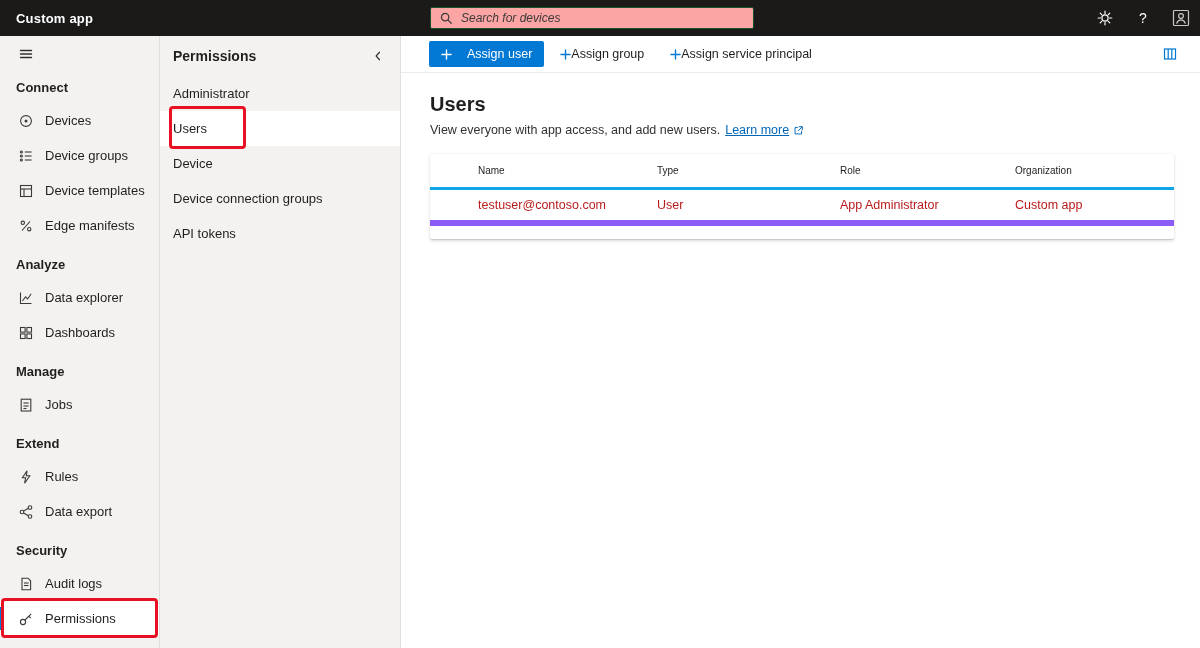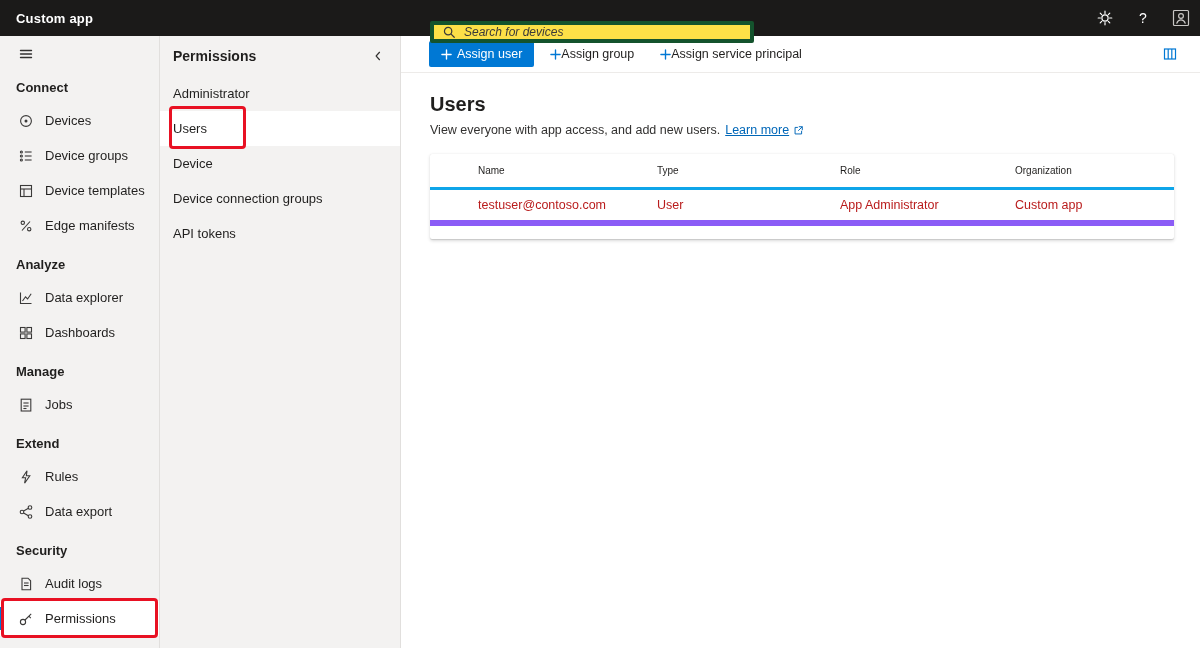--- a/index.html
+++ b/index.html
@@ -3,21 +3,21 @@
 <meta charset="utf-8">
 <style>
   * { box-sizing: border-box; }
   html,body { margin:0; padding:0; }
   body { font-family:"Liberation Sans","DejaVu Sans",sans-serif; color:#201f1e; background:#fff; }
   .page { position:relative; width:1200px; height:648px; overflow:hidden; background:#fff; }
 
   
   .topbar { position:absolute; top:0; left:0; right:0; height:36px; background:#1b1a19; color:#fff; display:flex; align-items:center; z-index:5; }
   .app-title { padding:0 16px; font-size:13px; font-weight:700; letter-spacing:.2px; }
-  .searchbox { position:absolute; left:430px; top:21px; width:324px; height:22px; background:#fde047; border:4px solid #14532d; border-radius:2px; display:flex; align-items:center; padding:0 8px; gap:6px; }
+  .searchbox { position:absolute; left:430px; top:7px; width:324px; height:22px; background:#fca5a5; border:1px solid #14532d; border-radius:2px; display:flex; align-items:center; padding:0 8px; gap:6px; }
   .searchbox svg { flex:none; }
   .searchbox input { flex:1; border:0; background:transparent; font-size:12px; color:#201f1e; outline:none; font-family:inherit; font-style:italic; }
   .searchbox input::placeholder { color:#3b3a39; opacity:1; }
   .topbar-right { margin-left:auto; display:flex; align-items:center; height:100%; }
   .tb-btn { width:38px; height:36px; background:transparent; border:0; color:#fff; font-size:14px; display:flex; align-items:center; justify-content:center; cursor:pointer; font-family:inherit; }
 
   
   .sidebar { position:absolute; top:36px; left:0; width:160px; bottom:0; background:#f3f2f1; border-right:1px solid #e1dfdd; }
   .hamburger { margin-top:6px; height:24px; display:flex; align-items:center; padding-left:18px; background:transparent; border:0; cursor:pointer; width:100%; }
   .section-label { padding:14px 16px 8px; font-size:13px; font-weight:600; color:#201f1e; line-height:15px; }
@@ -30,21 +30,21 @@
   .panel { position:absolute; top:36px; left:160px; width:241px; bottom:0; background:#f3f2f1; border-right:1px solid #e1dfdd; }
   .panel-header { height:40px; display:flex; align-items:center; justify-content:space-between; padding:0 10px 0 13px; }
   .panel-title { font-size:14px; font-weight:600; }
   .collapse-btn { background:none; border:0; cursor:pointer; padding:2px 6px; display:flex; align-items:center; }
   .panel-item { height:35px; display:flex; align-items:center; padding-left:13px; font-size:13px; cursor:pointer; color:#201f1e; }
   .panel-item.selected { background:#ffffff; }
 
   
   .main { position:absolute; top:36px; left:401px; right:0; bottom:0; background:#fff; }
   .cmdbar { height:37px; border-bottom:1px solid #edebe9; display:flex; align-items:center; padding:0 18px 0 28px; gap:6px; }
-  .btn-primary { display:inline-flex; align-items:center; gap:5px; background:#0078d4; color:#fff; border:0; border-radius:2px; font-size:12.5px; padding:0 12px; height:26px; cursor:pointer; font-family:inherit; }
+  .btn-primary { display:inline-flex; align-items:center; gap:15px; background:#0078d4; color:#fff; border:0; border-radius:2px; font-size:12.5px; padding:0 12px; height:26px; cursor:pointer; font-family:inherit; }
   .btn-primary svg { stroke:#fff; }
   .cmd-btn { display:inline-flex; align-items:center; background:none; border:0; font-size:12.5px; color:#201f1e; padding:0 10px; height:26px; cursor:pointer; font-family:inherit; }
   .cmd-btn svg { stroke:#0078d4; }
   .cmd-right { margin-left:auto; background:none; border:0; cursor:pointer; padding:4px; display:flex; align-items:center; }
 
   .content { padding:20px 26px 0 29px; }
   .page-title { font-size:20px; font-weight:600; margin:0 0 7px; color:#201f1e; }
   .subtitle { font-size:12.5px; color:#323130; display:flex; align-items:center; gap:5px; }
   .learn-more { color:#0067b8; text-decoration:underline; display:inline-flex; align-items:center; gap:4px; cursor:pointer; }
 

